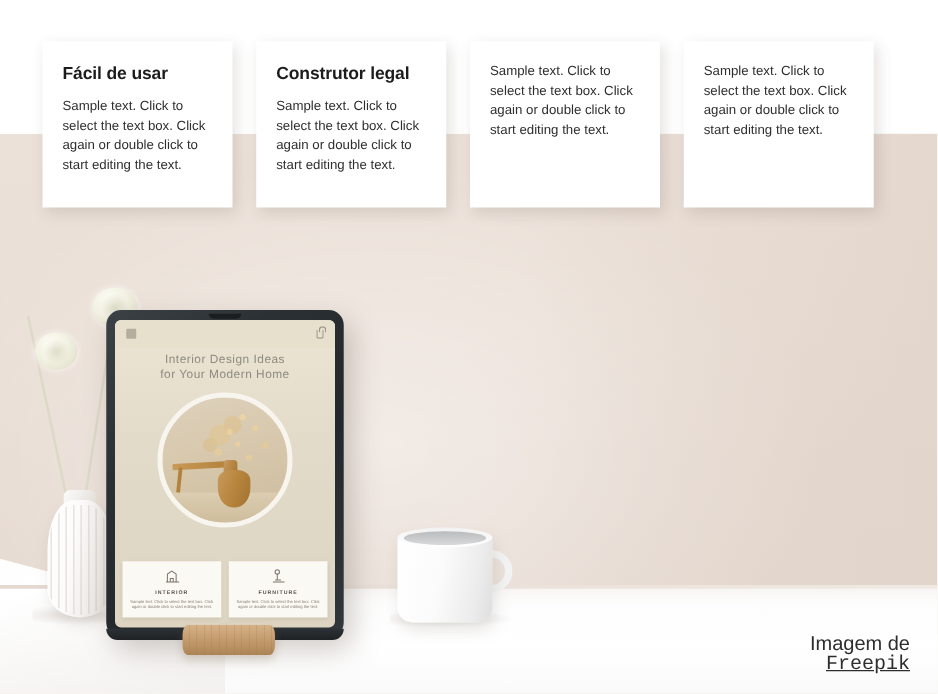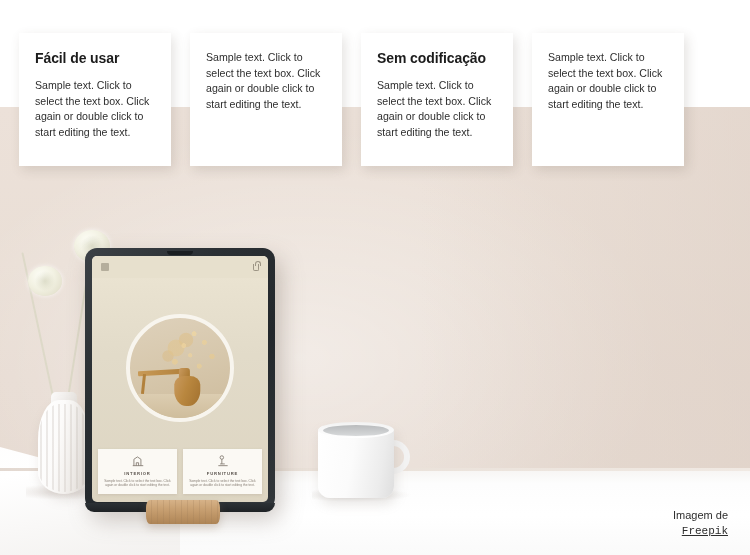--- a/index.html
+++ b/index.html
@@ -242,42 +242,42 @@
     background:transparent;
   }
   .mug-shadow{
     position:absolute; left:-6px; top:68px; width:100px; height:14px;
     background:radial-gradient(ellipse at 42% 50%, rgba(160,150,142,.28) 0%, rgba(160,150,142,0) 70%);
   }
 
   
   .cards{
     position:absolute; left:0; top:0; width:750px; height:200px; z-index:20;
-    display:flex; gap:19px; padding-left:19px;
+    display:flex; gap:19px; padding-left:34px;
   }
   .card{
     width:152px; height:133px;
     background:#ffffff;
     box-shadow:3px 4px 11px rgba(90,75,65,.16);
     padding:17px 15px 0 16px;
     margin-top:33px;
   }
   .card-title{
     font-size:14px; font-weight:bold; color:#1c1c1c;
     line-height:17px; margin-bottom:11px;
     letter-spacing:-.1px;
   }
   .card-body{
     font-size:10.6px; line-height:15.5px; color:#2e2e2e;
   }
 
   
   .credit{
     position:absolute; right:22px; bottom:16px; z-index:25;
-    text-align:right; font-size:11px; line-height:15px; color:#2d2d2d;
+    text-align:right; font-size:16px; line-height:15px; color:#2d2d2d;
   }
   .credit a{ color:#2d2d2d; text-decoration:underline; cursor:pointer;font-family:Liberation Mono, monospace; }
 </style>
 </head>
 <body>
 
 <div id="page">
 
   <div class="bg-beige"></div>
   <div class="bg-white-top"></div>
@@ -312,20 +312,24 @@
 
   <div class="tablet">
     <div class="tablet-cam"></div>
     <div class="tablet-screen">
 
       <div class="t-topbar">
         <span class="t-ham"></span>
         <span class="t-bag"></span>
       </div>
 
+      <div class="t-head">
+        <div>Interior Design Ideas</div>
+        <div>for Your Modern Home</div>
+      </div>
 
       <div class="t-circle">
         <div class="t-surface"></div>
         <div class="t-table"></div>
         <div class="t-table-leg"></div>
         <div class="t-spray"></div>
         <div class="t-pot-neck"></div>
         <div class="t-pot"></div>
       </div>
 
@@ -357,24 +361,24 @@
   <div class="tablet-stand">
     <div class="stand-grain"></div>
   </div>
 
   <div class="cards">
     <div class="card">
       <div class="card-title">Fácil de usar</div>
       <div class="card-body">Sample text. Click to select the text box. Click again or double click to start editing the text.</div>
     </div>
     <div class="card">
+      <div class="card-title">Construtor legal</div>
       <div class="card-body">Sample text. Click to select the text box. Click again or double click to start editing the text.</div>
     </div>
     <div class="card">
-      <div class="card-title">Sem codificação</div>
       <div class="card-body">Sample text. Click to select the text box. Click again or double click to start editing the text.</div>
     </div>
     <div class="card">
       <div class="card-body">Sample text. Click to select the text box. Click again or double click to start editing the text.</div>
     </div>
   </div>
 
   <div class="credit">
     <div>Imagem de</div>
     <a href="#">Freepik</a>

